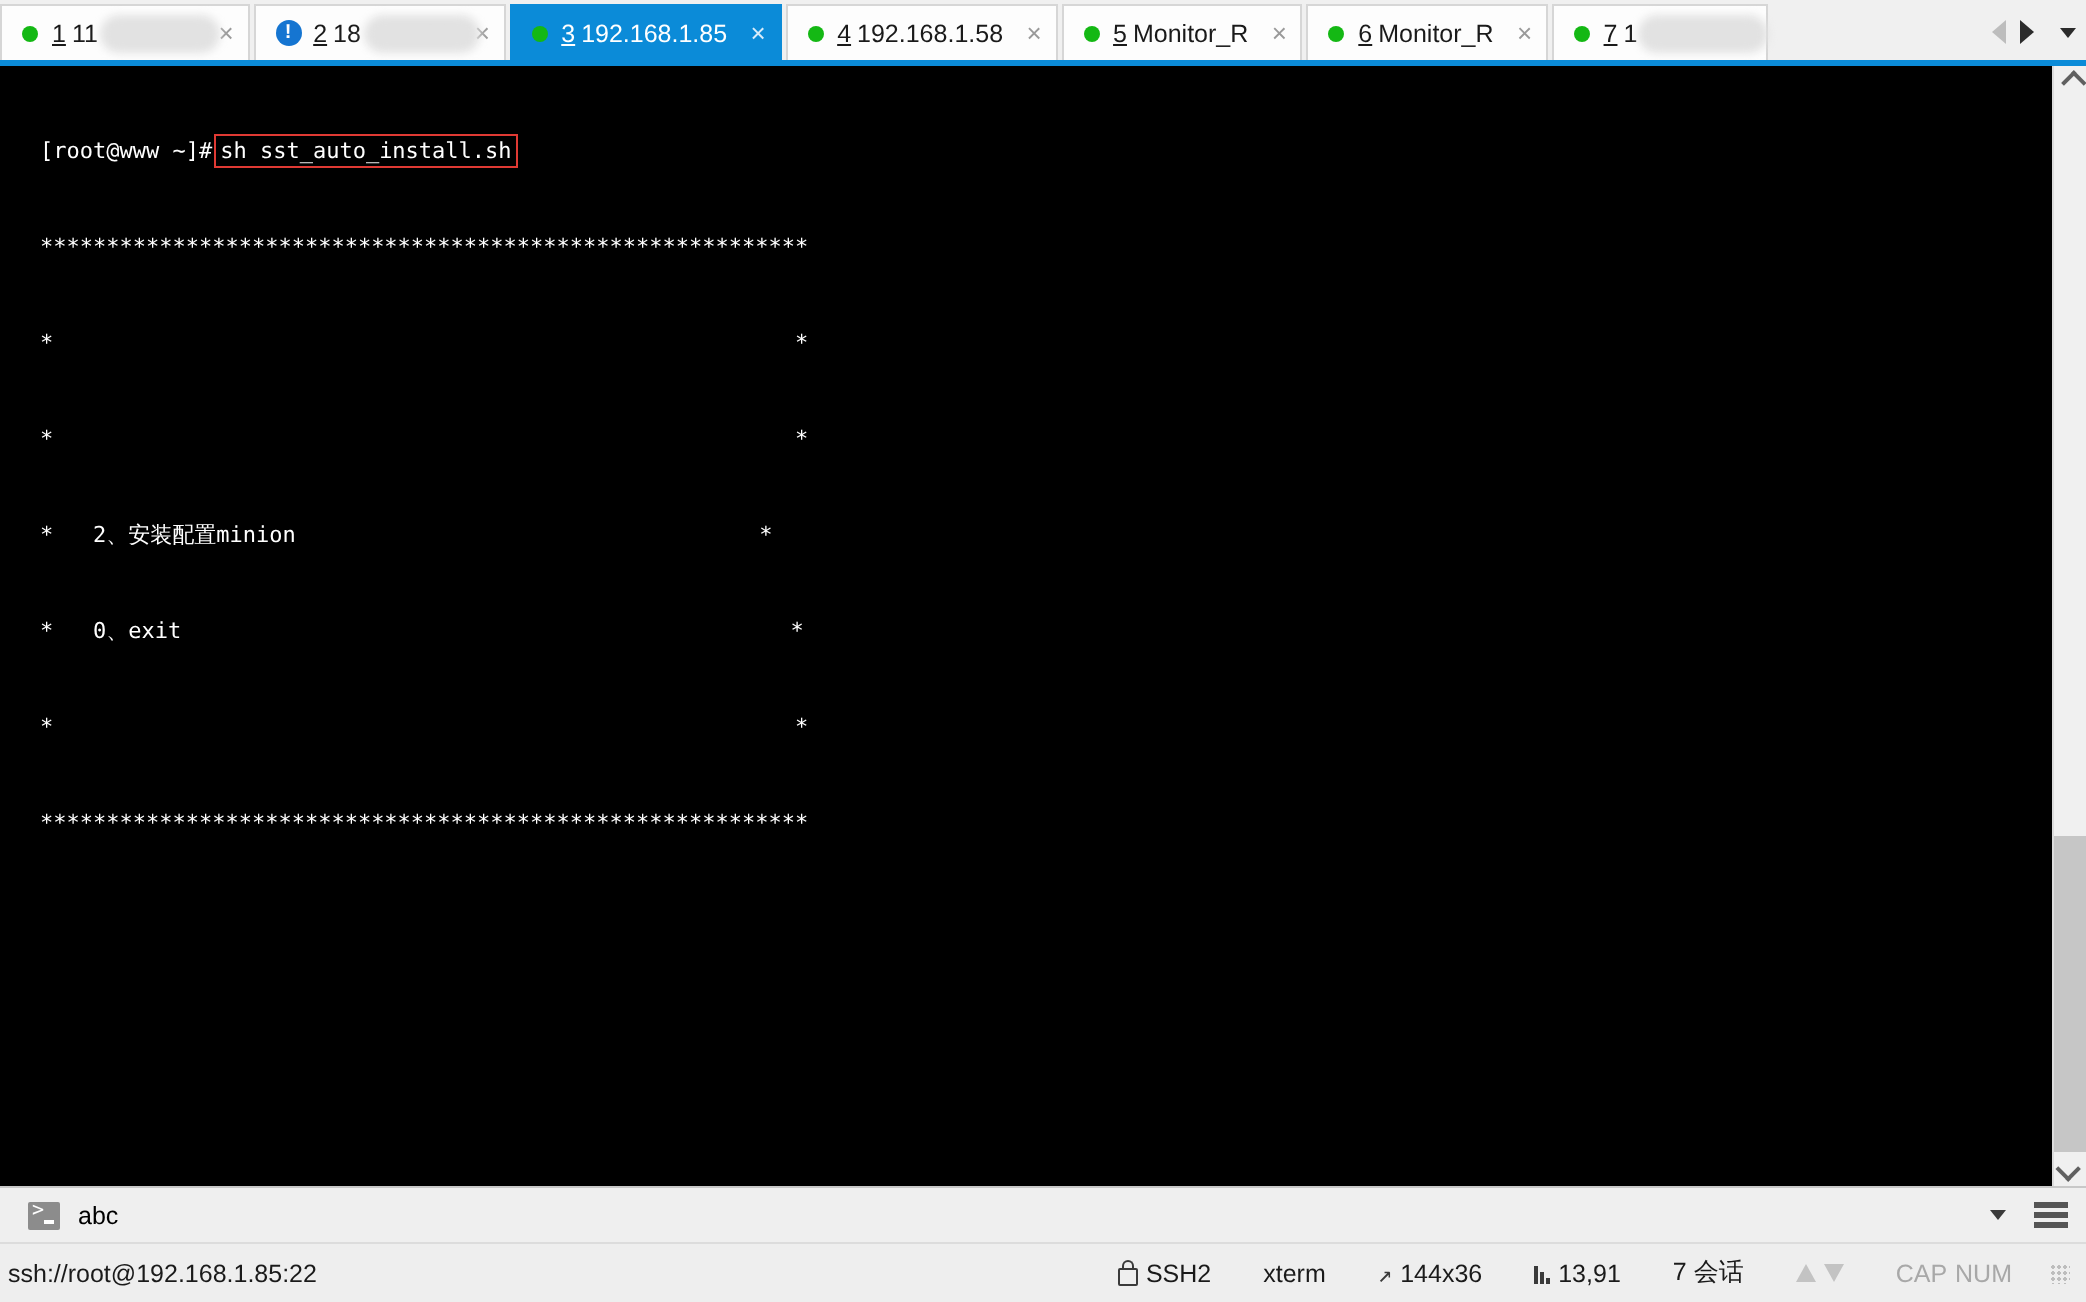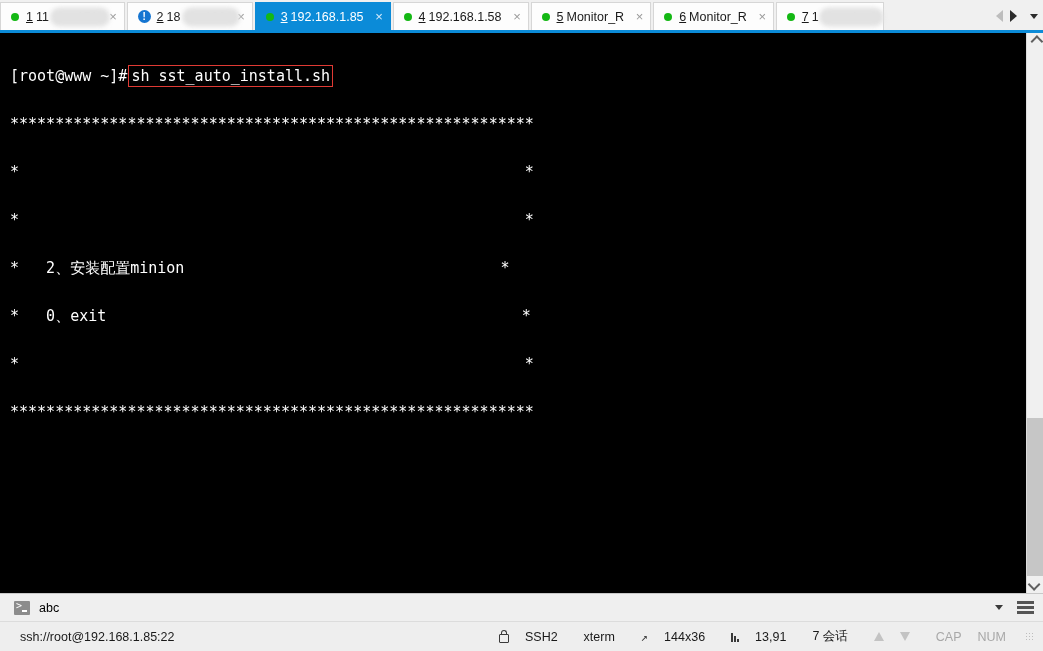--- a/index.html
+++ b/index.html
@@ -147,23 +147,23 @@
     display: flex;
     background: #000000;
     overflow: hidden;
   }
   .term {
     position: relative;
     flex: 1 1 auto;
     background: #000000;
     color: #ffffff;
     font-family: "DejaVu Sans Mono", "Liberation Mono", monospace;
-    font-size: 15px;
+    font-size: 11px;
     line-height: 16px;
-    padding: 3px 0 0 10px;
+    padding: 3px 0 0 20px;
     box-sizing: border-box;
     overflow: hidden;
     white-space: pre;
     letter-spacing: 0px;
   }
   .term .line { height: 16px; }
   .cmd-highlight {
     outline: 1px solid #e03a34;
     padding: 1px 2px;
     margin-left: 2px;
@@ -283,33 +283,32 @@
     display: flex;
     align-items: center;
     font-size: 12.5px;
     color: #1a1a1a;
     box-sizing: border-box;
   }
   .sb-left {
     padding-left: 4px;
     flex: 1 1 auto;
     white-space: nowrap;
-    margin-left: 16px;
   }
   .sb-right {
     display: flex;
     align-items: center;
     flex: 0 0 auto;
     padding-right: 8px;
     white-space: nowrap;
   }
   .sb-cell {
     display: flex;
     align-items: center;
-    gap: 16px;
+    gap: 4px;
     padding: 0 13px;
   }
   .sb-cell.muted { color: #a8a8a8; }
   .lock-icon {
     position: relative;
     width: 8px; height: 7px;
     border: 1.4px solid #3a3a3a;
     border-radius: 1px;
     margin-top: 3px;
   }

